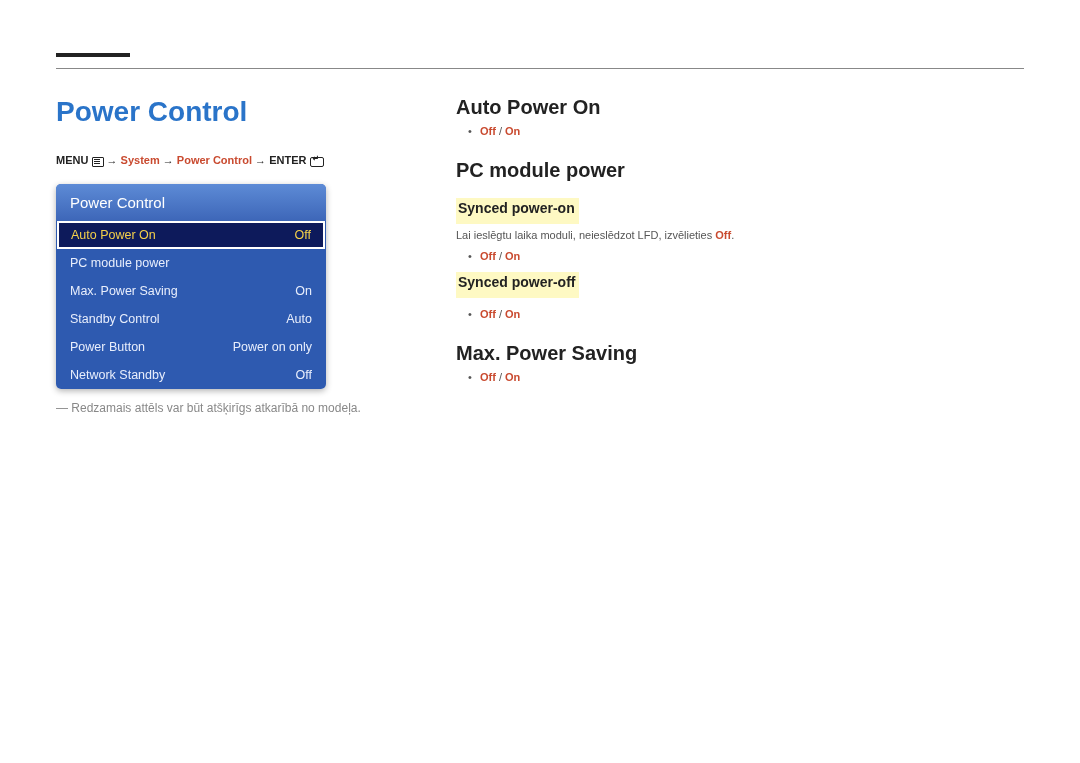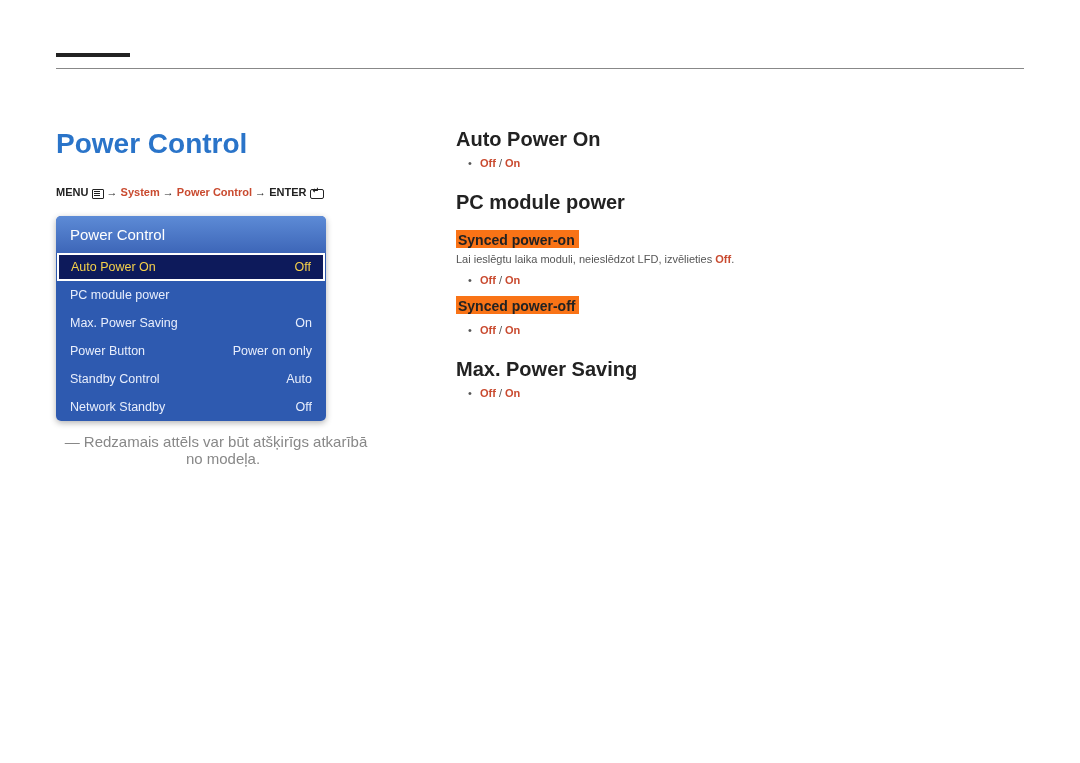--- a/index.html
+++ b/index.html
@@ -26,21 +26,20 @@
     width: 74px;
     height: 4px;
     background: #222;
   }
   .page {
     position: absolute;
     left: 56px;
     right: 56px;
     top: 96px;
     display: flex;
-    margin-top: 32px;
   }
   .left-col {
     width: 360px;
     flex-shrink: 0;
     padding-right: 40px;
   }
   .right-col {
     flex: 1;
     padding-left: 40px;
   }
@@ -117,25 +116,24 @@
     color: #e8eefc;
   }
   .panel-row.selected {
     background: #0d1a5b;
     color: #f5d04a;
     border: 2px solid #fff;
     margin: 0 1px;
     padding: 5px 12px;
   }
   .note-dash {
-    font-size: 15px;
+    font-size: 12px;
     color: #888;
     padding-left: 14px;
     text-indent: -14px;
-    text-align: center;
   }
   .note-dash::before {
     content: "― ";
     color: #888;
   }
   .h2 {
     font-size: 20px;
     font-weight: 600;
     color: #222;
     margin-bottom: 6px;
@@ -158,25 +156,25 @@
     content: "•";
     position: absolute;
     left: 12px;
     top: 0;
     color: #555;
   }
   .bullet .opt { color: #c94a2f; font-weight: 600; }
   .bullet .slash { color: #555; }
   .sub-h {
     display: inline-block;
-    background: #f97316;
+    background: #fef9c3;
     color: #222;
     font-weight: 600;
     font-size: 14px;
-    padding: 2px 4px 0 2px;
+    padding: 2px 4px 8px 2px;
     margin-top: 10px;
     margin-bottom: 4px;
   }
   .inline-off { color: #c94a2f; font-weight: 600; }
   .mode-note {
     font-size: 10.5px;
     color: #777;
     margin-top: 8px;
     padding-left: 14px;
     text-indent: -14px;
@@ -214,26 +212,26 @@
       </div>
       <div class="panel-row">
         <span>PC module power</span>
         <span></span>
       </div>
       <div class="panel-row">
         <span>Max. Power Saving</span>
         <span>On</span>
       </div>
       <div class="panel-row">
+        <span>Standby Control</span>
+        <span>Auto</span>
+      </div>
+      <div class="panel-row">
         <span>Power Button</span>
         <span>Power on only</span>
-      </div>
-      <div class="panel-row">
-        <span>Standby Control</span>
-        <span>Auto</span>
       </div>
       <div class="panel-row">
         <span>Network Standby</span>
         <span>Off</span>
       </div>
     </div>
 
     <div class="note-dash">Redzamais attēls var būt atšķirīgs atkarībā no modeļa.</div>
   </div>
 

